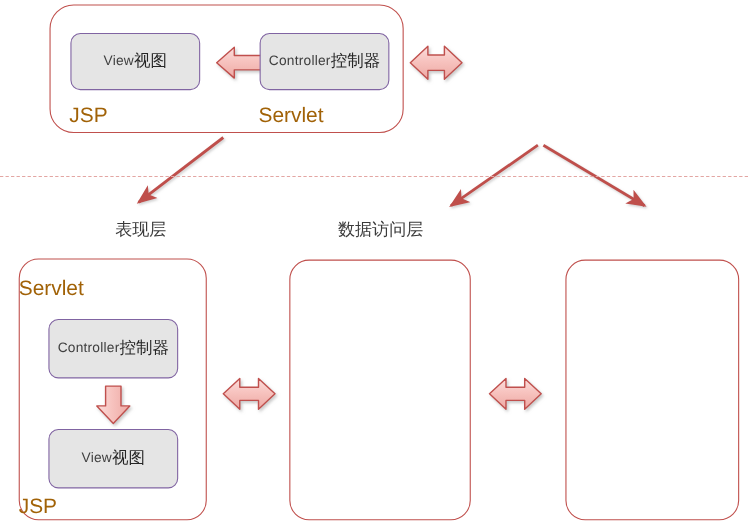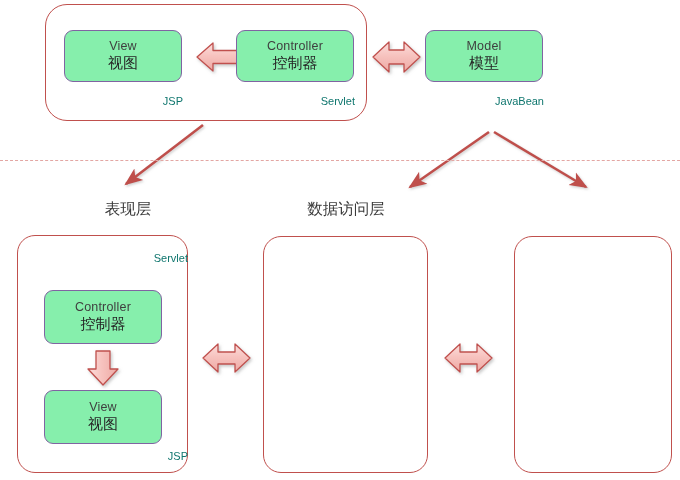--- a/index.html
+++ b/index.html
@@ -37,45 +37,44 @@
     background: transparent;
     box-sizing: border-box;
   }
   .red-box.big-radius { border-radius: 22px; }
 
   
   .purple-box {
     position: absolute;
     border: 1.6px solid #8064a2;
     border-radius: 9px;
-    background: #86efac;
+    background: #e5e5e5;
     box-sizing: border-box;
     display: flex;
-    flex-direction: column;
     align-items: center;
     justify-content: center;
     line-height: 1.22;
   }
   .purple-box .en {
     font-size: 12.5px;
     color: #3f3f3f;
     letter-spacing: .2px;
   }
   .purple-box .cn {
     font-size: 15px;
     color: #262626;
   }
 
   
   .caption {
     position: absolute;
-    font-size: 11px;
-    color: #0f766e;
+    font-size: 19px;
+    color: #a16207;
     white-space: nowrap;
-    text-align: right;
+    text-align: left;
   }
   .layer-label {
     position: absolute;
     font-size: 15.5px;
     color: #3a3a3a;
     white-space: nowrap;
     text-align: center;
   }
 
   
@@ -153,28 +152,23 @@
   <div class="purple-box" style="left:64px; top:30px; width:118px; height:52px;">
     <span class="en">View</span>
     <span class="cn">视图</span>
   </div>
 
   <div class="purple-box" style="left:236px; top:30px; width:118px; height:52px;">
     <span class="en">Controller</span>
     <span class="cn">控制器</span>
   </div>
 
-  <div class="purple-box" style="left:425px; top:30px; width:118px; height:52px;">
-    <span class="en">Model</span>
-    <span class="cn">模型</span>
-  </div>
 
   <div class="caption" style="left:63px; top:95px; width:120px;">JSP</div>
   <div class="caption" style="left:235px; top:95px; width:120px;">Servlet</div>
-  <div class="caption" style="left:424px; top:95px; width:120px;">JavaBean</div>
 
   <div class="divider" style="top:160px;"></div>
 
   <div class="layer-label" style="left:68px; top:199px; width:120px;">表现层</div>
   <div class="layer-label" style="left:285px; top:199px; width:122px;">数据访问层</div>
 
   <div class="red-box" style="left:17px; top:235px; width:171px; height:238px;"></div>
 
   <div class="caption" style="left:17px; top:252px; width:171px;">Servlet</div>
 

